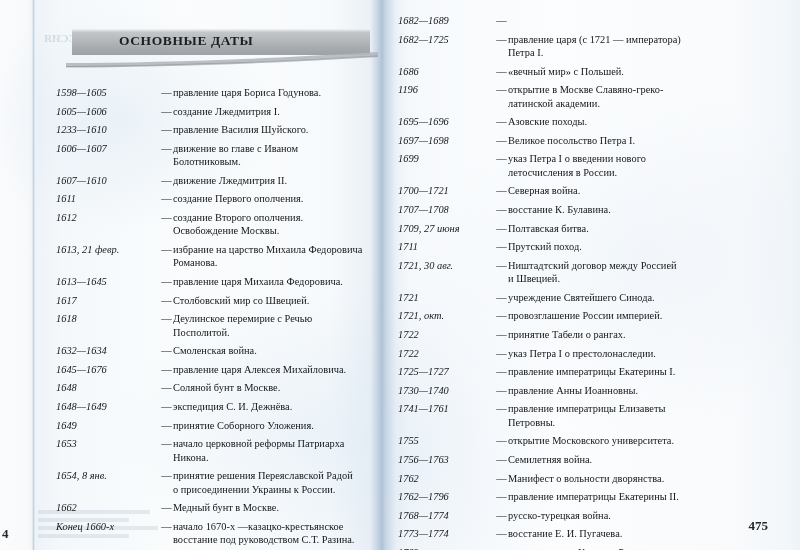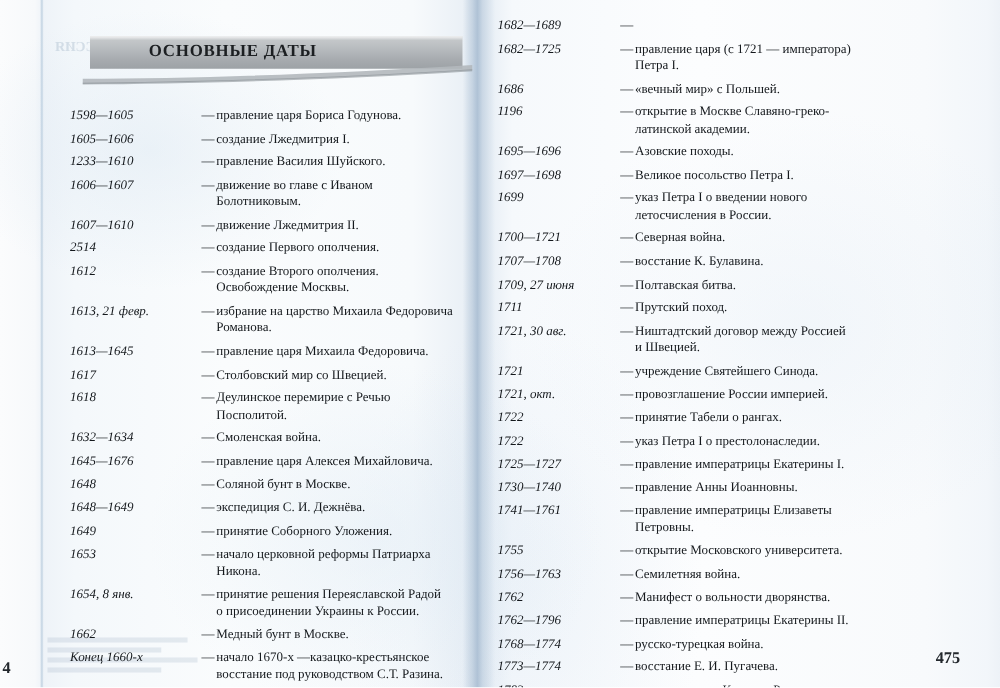--- a/index.html
+++ b/index.html
@@ -253,21 +253,21 @@
           <span class="date">1606—1607</span>
           <span class="dash">—</span>
           <span class="desc">движение во главе с Иваном<span class="cont">Болотниковым.</span></span>
         </div>
         <div class="entry">
           <span class="date">1607—1610</span>
           <span class="dash">—</span>
           <span class="desc">движение Лжедмитрия II.</span>
         </div>
         <div class="entry">
-          <span class="date">2514</span>
+          <span class="date">1611</span>
           <span class="dash">—</span>
           <span class="desc">создание Первого ополчения.</span>
         </div>
         <div class="entry justified">
           <span class="date">1612</span>
           <span class="dash">—</span>
           <span class="desc">создание Второго ополчения.<span class="cont">Освобождение Москвы.</span></span>
         </div>
         <div class="entry justified">
           <span class="date">1613, 21 февр.</span>

